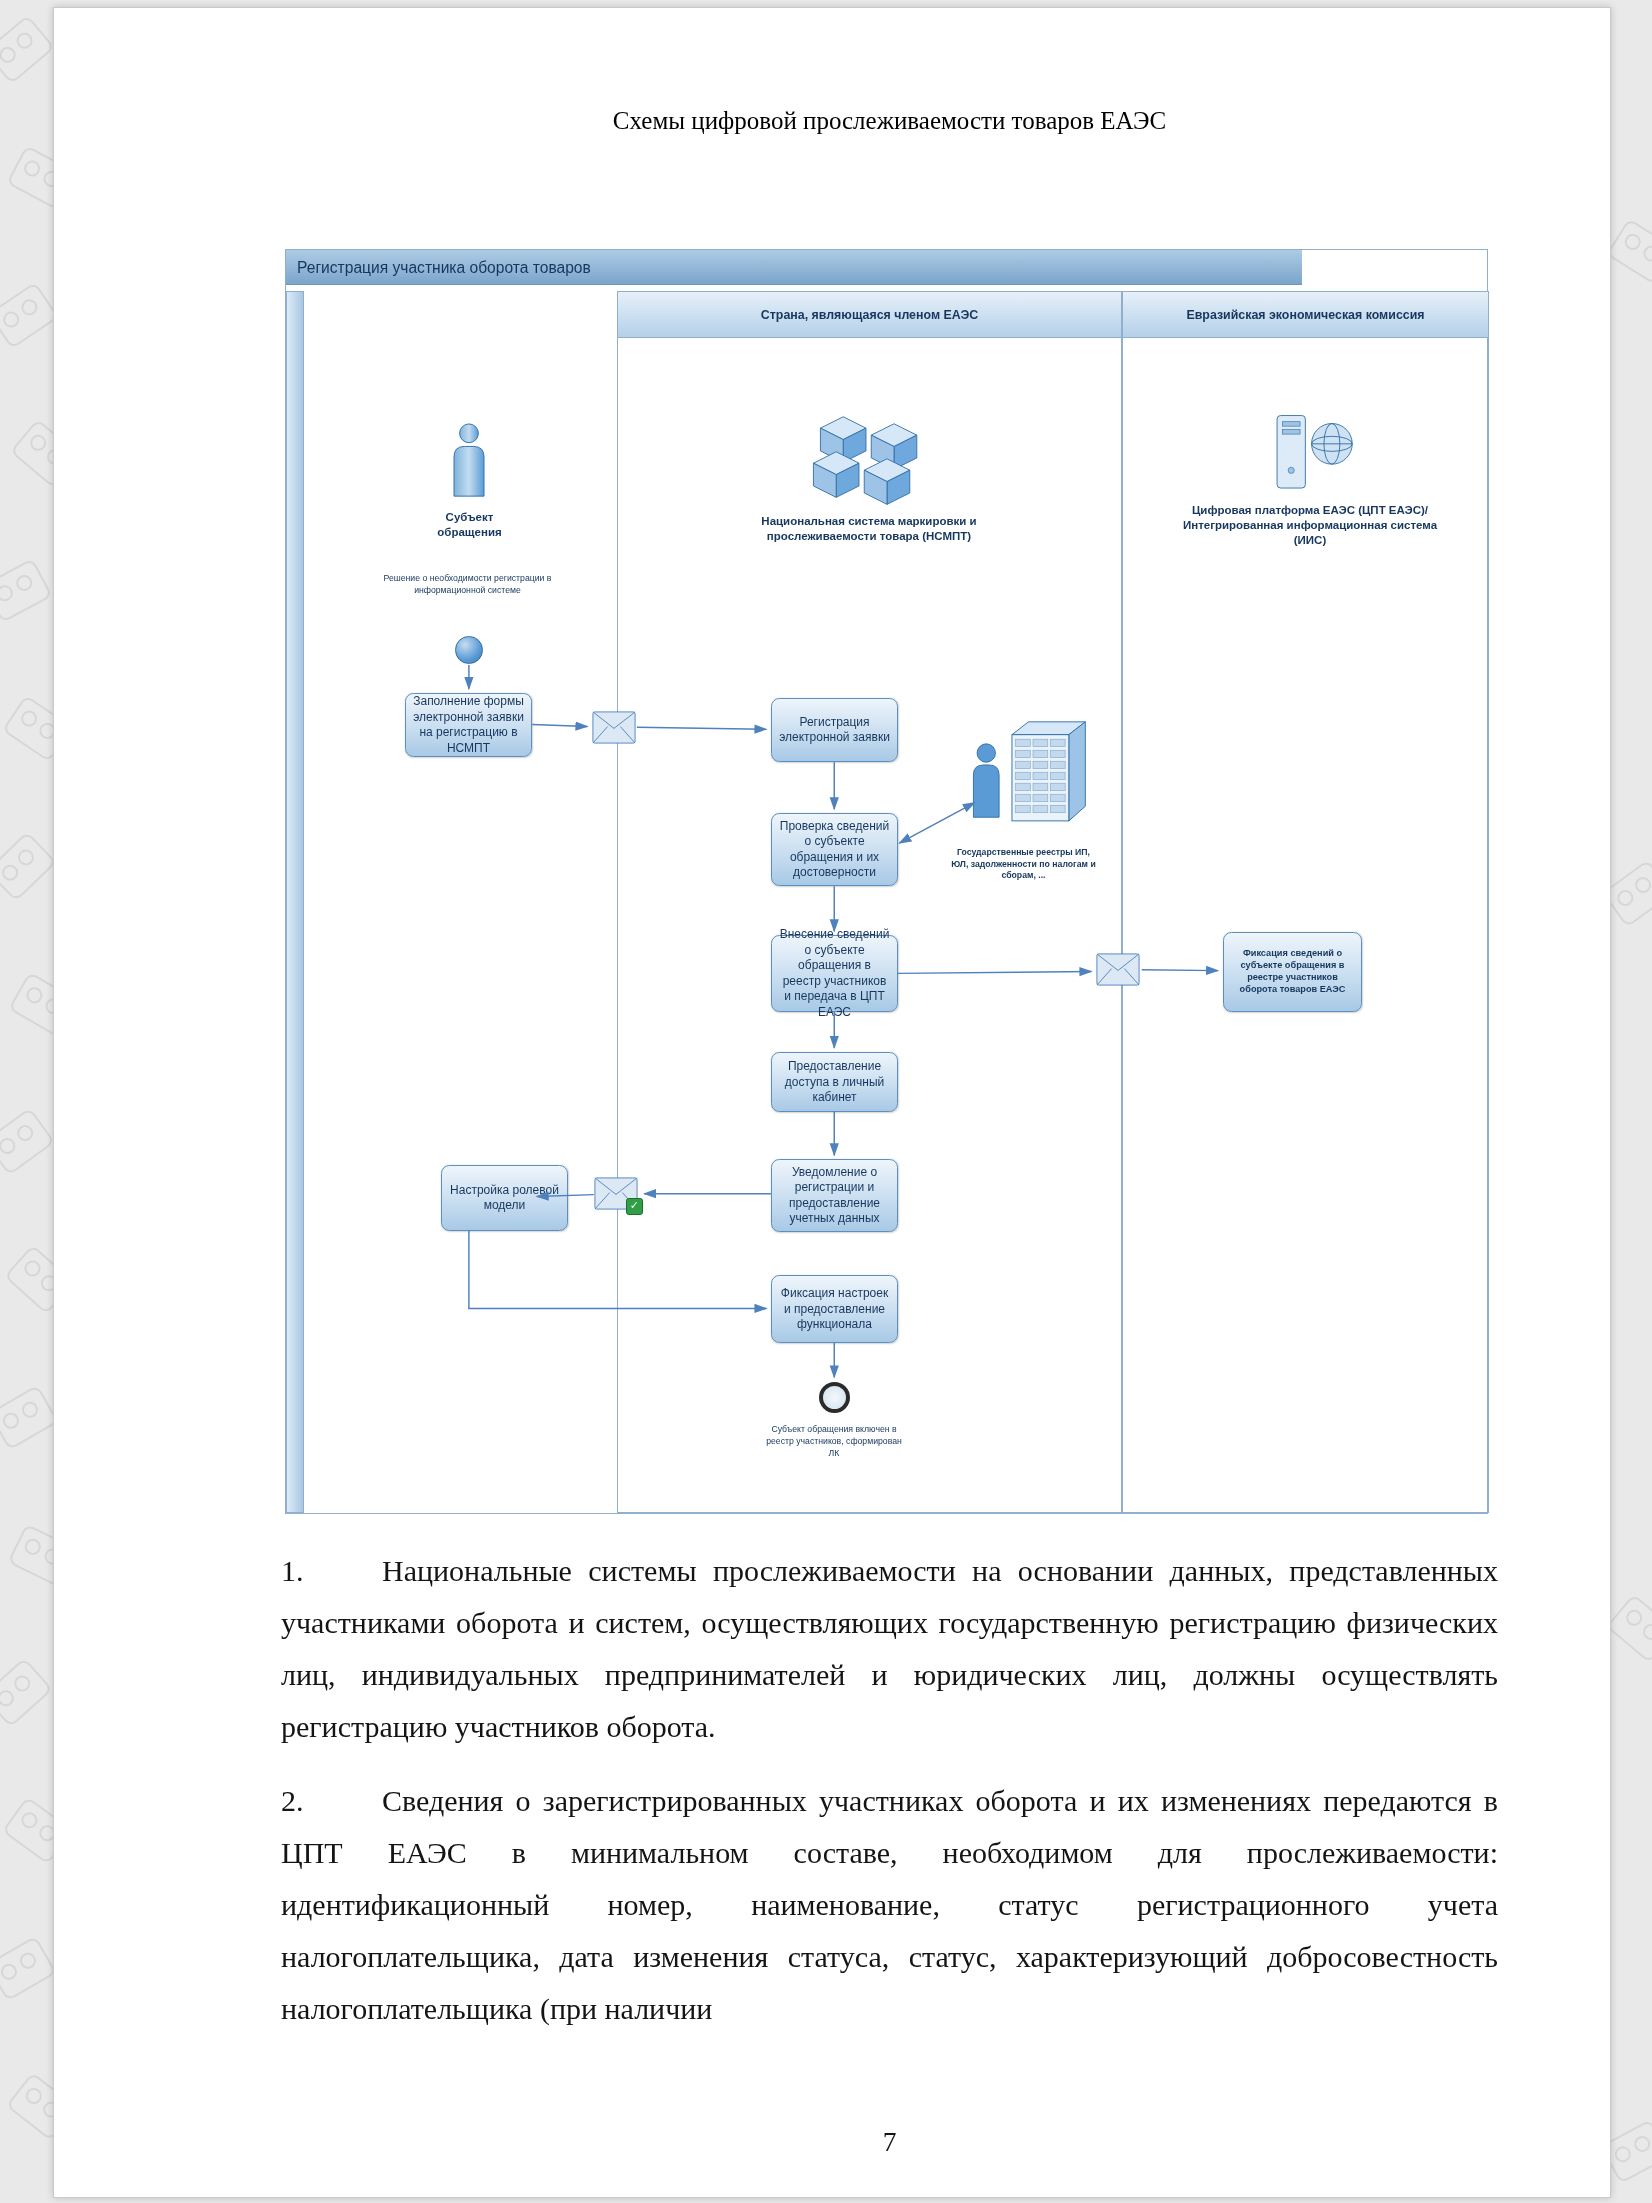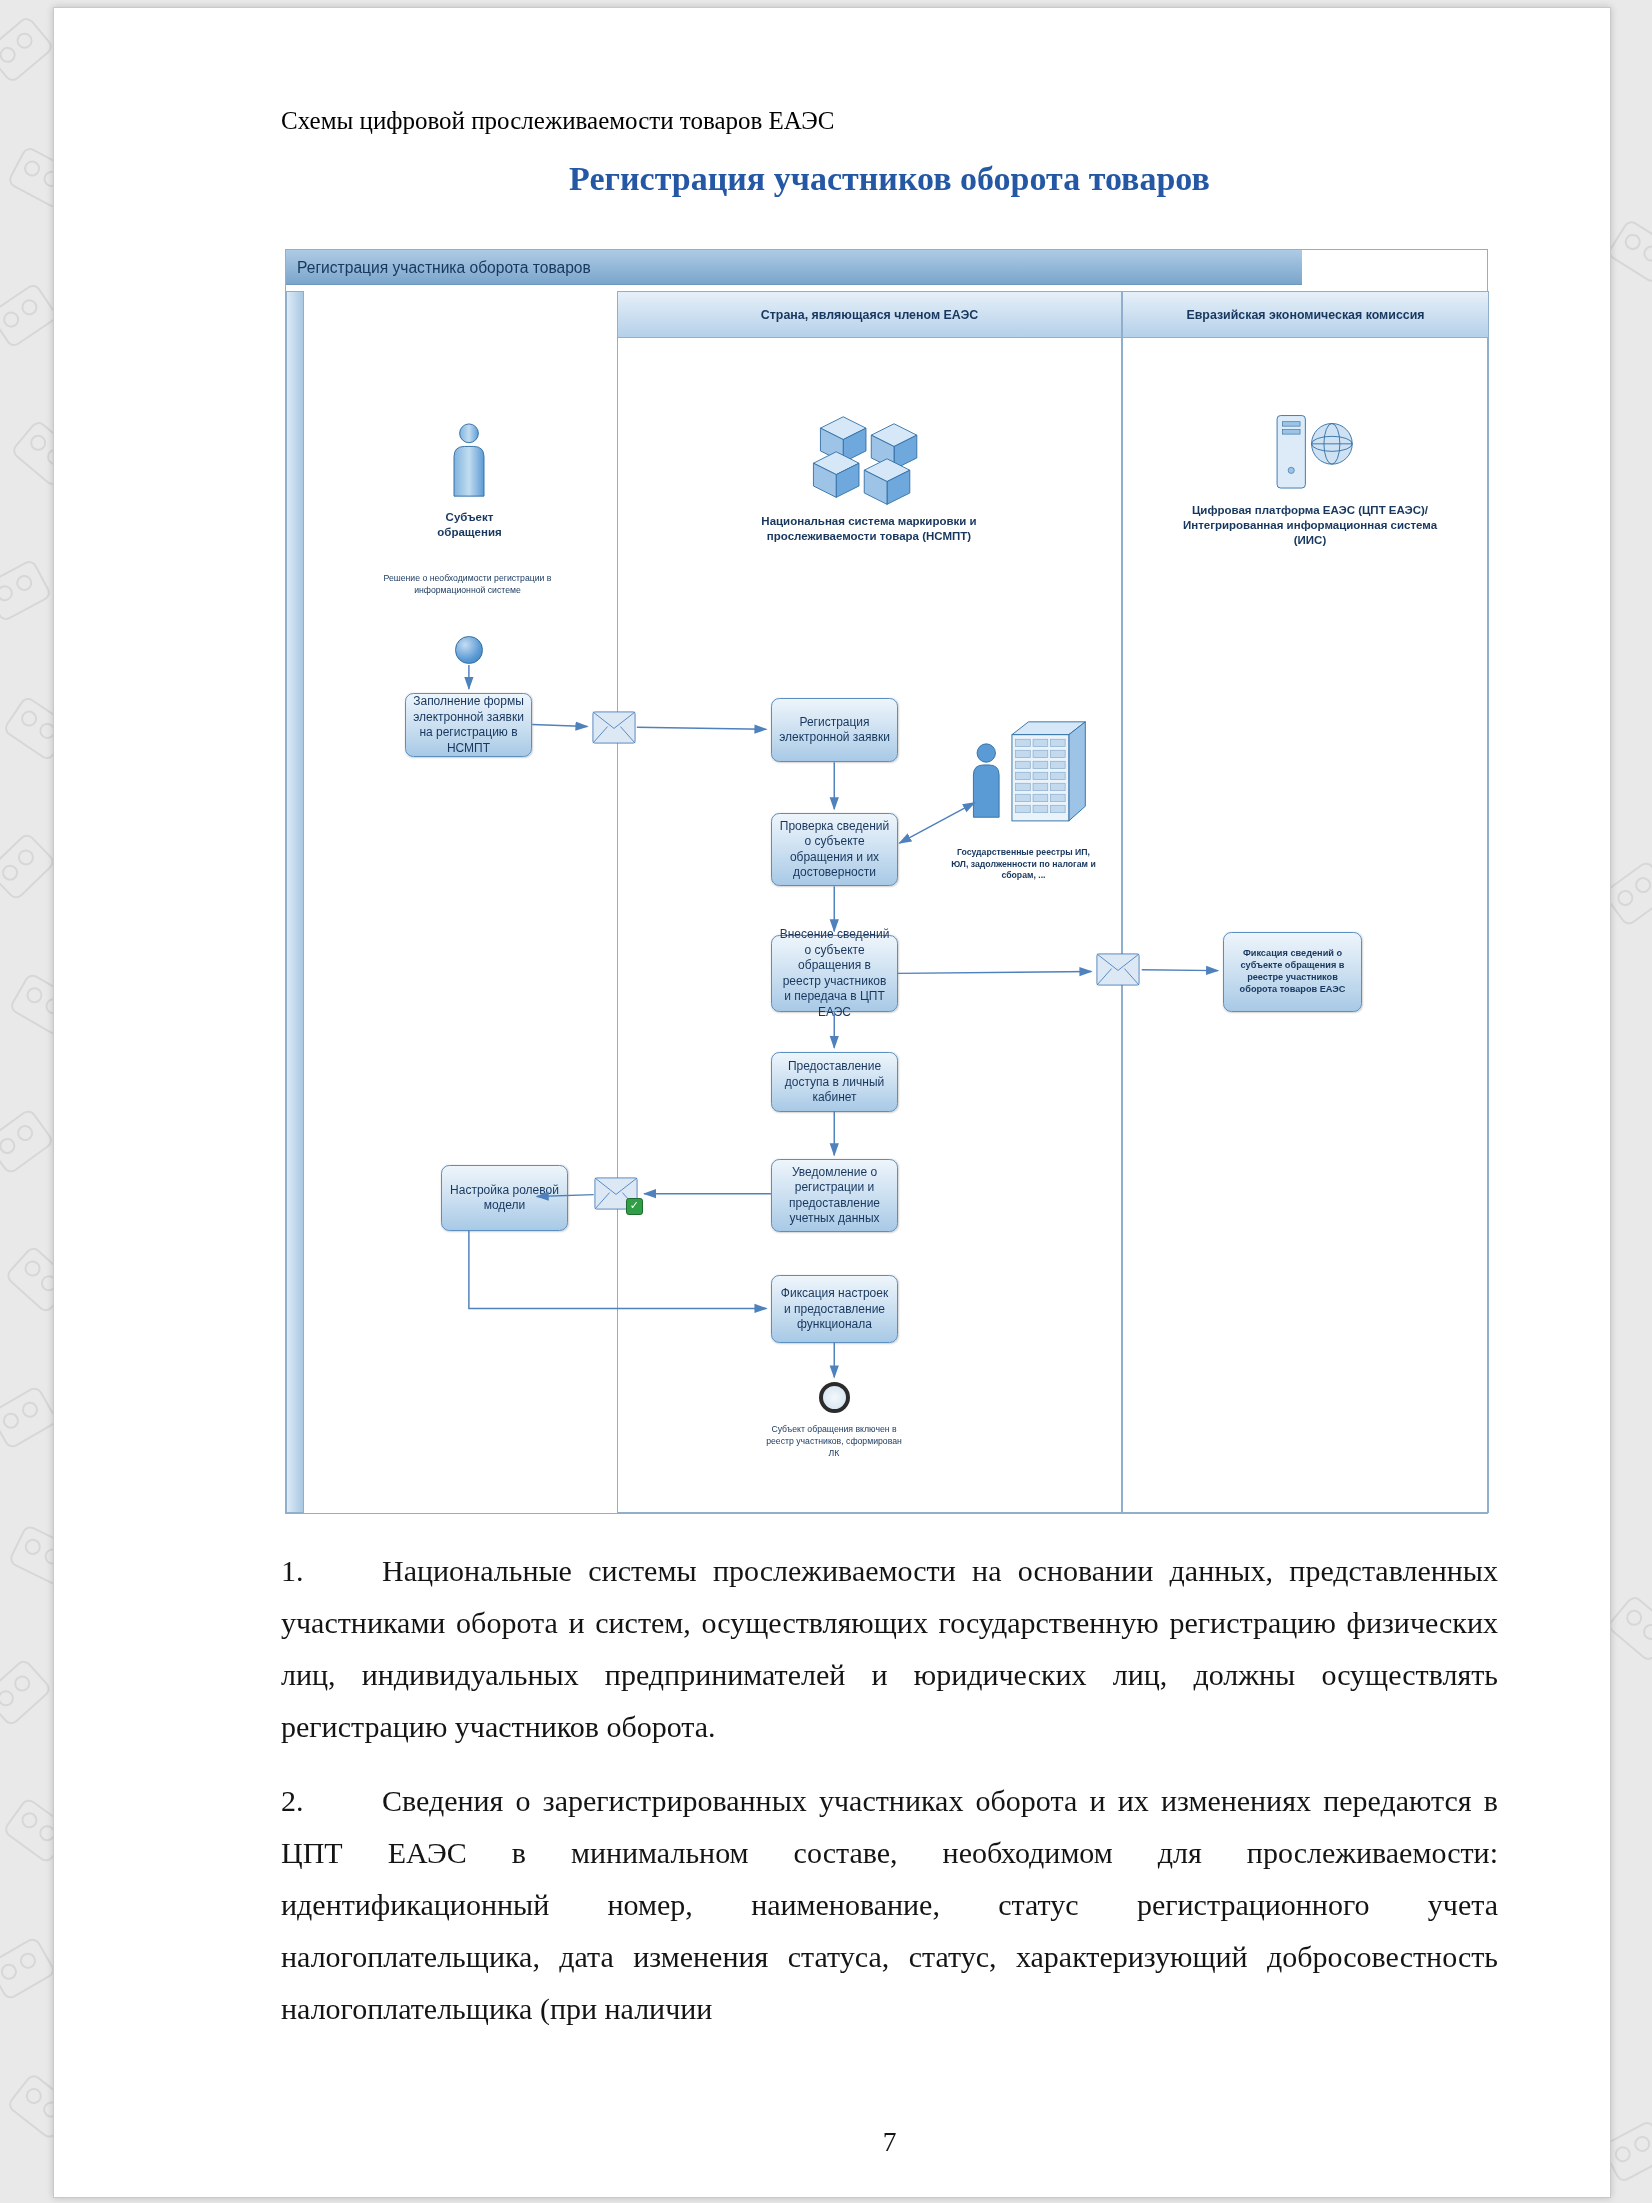--- a/index.html
+++ b/index.html
@@ -6,21 +6,21 @@
             font-family:"Liberation Serif",serif;}
   
   .deco{position:absolute;width:53px;height:39px;border:2.8px solid #d4d4d4;border-radius:8.3px;opacity:.85;}
   .deco::before,.deco::after{content:"";position:absolute;top:8.3px;width:12px;height:12px;
         border:2.8px solid #d4d4d4;border-radius:50%;}
   .deco::before{left:5.5px;}
   .deco::after{left:27.5px;}
   
   .page{position:absolute;left:53px;top:7.3px;width:1556px;height:2189px;background:#ffffff;
         border:0.9px solid #c9c9c9;box-shadow:0 0 7.3px rgba(0,0,0,.18);z-index:5;}
-  .doc-header{position:absolute;left:227px;top:99px;width:1217px;text-align:left;
+  .doc-header{position:absolute;left:227px;top:99px;width:1217px;text-align:center;
         font-size:25px;color:#000;}
   .doc-title{position:absolute;left:227px;top:152px;width:1217px;text-align:center;
         font-size:34px;font-weight:bold;color:#2457a4;}
   
   .diagram{position:absolute;left:231px;top:241px;width:1203px;height:1265px;background:#fff;
         border:0.9px solid #8fafcd;font-family:"Liberation Sans",sans-serif;box-sizing:border-box;}
   .pool-title{position:absolute;left:0;top:0;width:1016px;height:35px;box-sizing:border-box;
         background:linear-gradient(180deg,#aecbe5,#7aa5cb);border-bottom:0.9px solid #6e97bd;
         color:#17375e;font-size:15.6px;line-height:35px;padding-left:11px;}
   .pool-strip{position:absolute;left:0;top:41px;width:18.4px;height:1222px;
@@ -74,21 +74,20 @@
   <div class="deco" style="left:13px;top:2085px;transform:rotate(38deg);"></div>
   <div class="deco" style="left:1613px;top:230px;transform:rotate(32deg);"></div>
   <div class="deco" style="left:1609px;top:872px;transform:rotate(-36deg);"></div>
   <div class="deco" style="left:1613px;top:1607px;transform:rotate(40deg);"></div>
   <div class="deco" style="left:1607px;top:2130px;transform:rotate(-28deg);"></div>
 </div>
 
 <div class="page">
 
   <div class="doc-header">Схемы цифровой прослеживаемости товаров ЕАЭС</div>
-  <div class="doc-title">Регистрация участников оборота товаров</div>
 
   <div class="diagram">
 
     <div class="pool-title">Регистрация участника оборота товаров</div>
     <div class="pool-strip"></div>
 
     <div class="lane" style="left:331px;width:505px;">
       <div class="lane-header">Страна, являющаяся членом ЕАЭС</div>
     </div>
     <div class="lane" style="left:836px;width:367px;">

